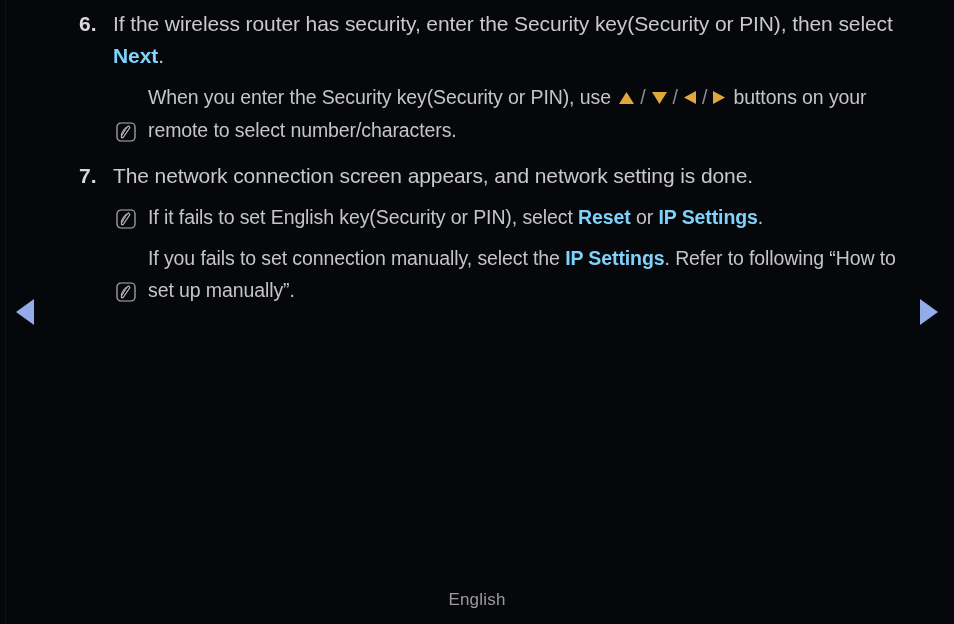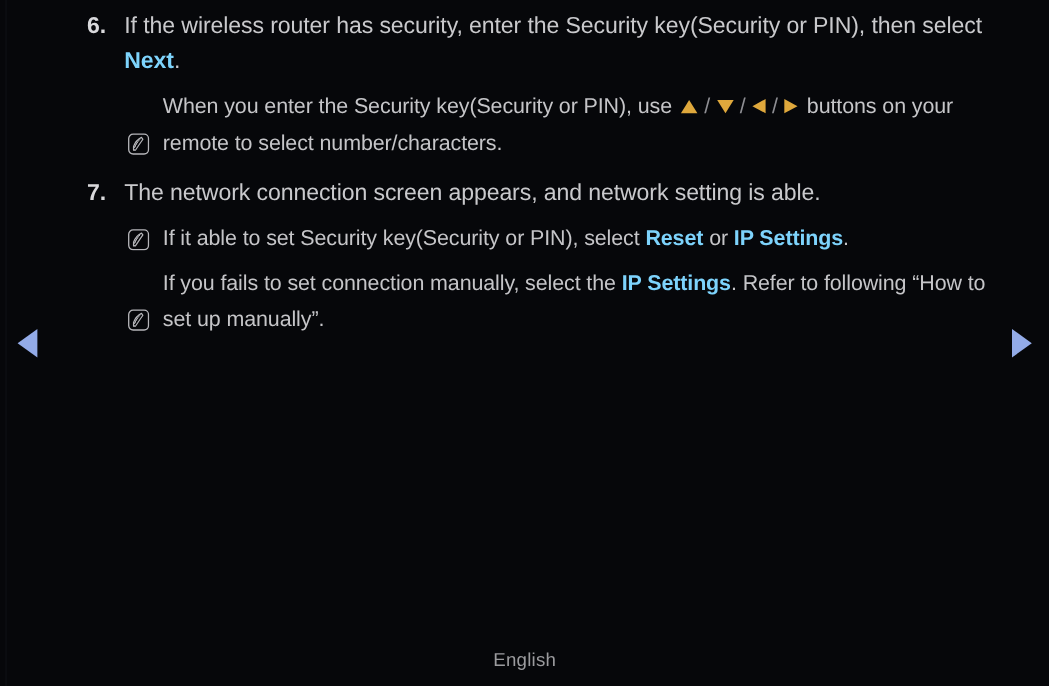--- a/index.html
+++ b/index.html
@@ -181,35 +181,35 @@
             </svg></span><span class="sep">/</span><span class="tri"><svg width="14" height="15" viewBox="0 0 14 15">
               <polygon points="1,7.5 13,1 13,14" fill="#dfa83c"></polygon>
             </svg></span><span class="sep">/</span><span class="tri"><svg width="14" height="15" viewBox="0 0 14 15">
               <polygon points="1,1 13,7.5 1,14" fill="#dfa83c"></polygon>
             </svg></span><span> buttons on your remote to select number/characters.</span></div>
     </div>
 
 
     <div class="step" style="margin-top:14px;">
       <div class="step-num">7.</div>
-      <div class="step-body">The network connection screen appears, and network setting is able.</div>
+      <div class="step-body">The network connection screen appears, and network setting is done.</div>
     </div>
 
     <div class="note">
       <div class="note-icon">
         <svg width="20" height="20" viewBox="0 0 20 20" aria-hidden="true">
           <rect x="1" y="1" width="18" height="18" rx="4" ry="4" fill="none" stroke="#b6b6ba" stroke-width="1.2"></rect>
           <path d="M12.6 3.9 C9.6 5.4 6.6 8.9 5.4 12.2 L5.4 15.6 L7.1 15.6
                    C9.3 12.3 12.1 8.2 13.9 5.6 Z" fill="none" stroke="#b6b6ba" stroke-width="1.1" stroke-linejoin="round"></path>
           <path d="M11.3 5.6 C9.1 7.6 7.2 10.6 6.2 13.4" fill="none" stroke="#b6b6ba" stroke-width="0.9"></path>
           <path d="M9.2 8.0 C8.0 9.6 7.0 11.4 6.3 13.2" fill="none" stroke="#b6b6ba" stroke-width="0.9"></path>
           <path d="M5.4 14.0 L5.4 15.6 L7.1 15.6 Z" fill="#b6b6ba"></path>
         </svg>
       </div>
-      <div class="note-body"><span>If it able to set Security key(Security or PIN), select </span><span class="hl">Reset</span><span> or </span><span class="hl">IP Settings</span><span>.</span></div>
+      <div class="note-body"><span>If it fails to set English key(Security or PIN), select </span><span class="hl">Reset</span><span> or </span><span class="hl">IP Settings</span><span>.</span></div>
     </div>
 
     <div class="note">
       <div class="note-icon">
         <svg width="20" height="20" viewBox="0 0 20 20" aria-hidden="true">
           <rect x="1" y="1" width="18" height="18" rx="4" ry="4" fill="none" stroke="#b6b6ba" stroke-width="1.2"></rect>
           <path d="M12.6 3.9 C9.6 5.4 6.6 8.9 5.4 12.2 L5.4 15.6 L7.1 15.6
                    C9.3 12.3 12.1 8.2 13.9 5.6 Z" fill="none" stroke="#b6b6ba" stroke-width="1.1" stroke-linejoin="round"></path>
           <path d="M11.3 5.6 C9.1 7.6 7.2 10.6 6.2 13.4" fill="none" stroke="#b6b6ba" stroke-width="0.9"></path>
           <path d="M9.2 8.0 C8.0 9.6 7.0 11.4 6.3 13.2" fill="none" stroke="#b6b6ba" stroke-width="0.9"></path>

